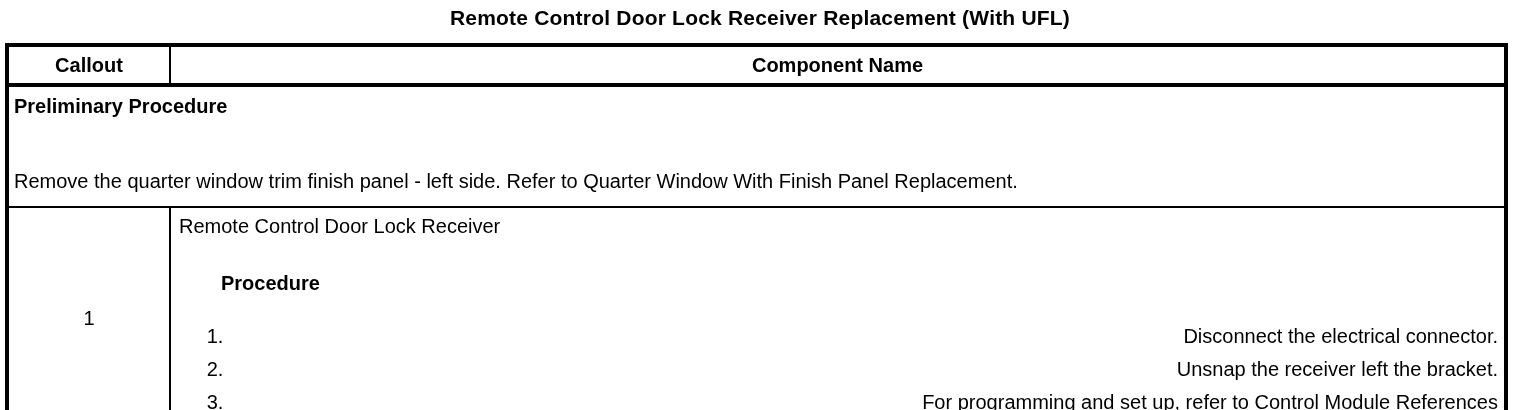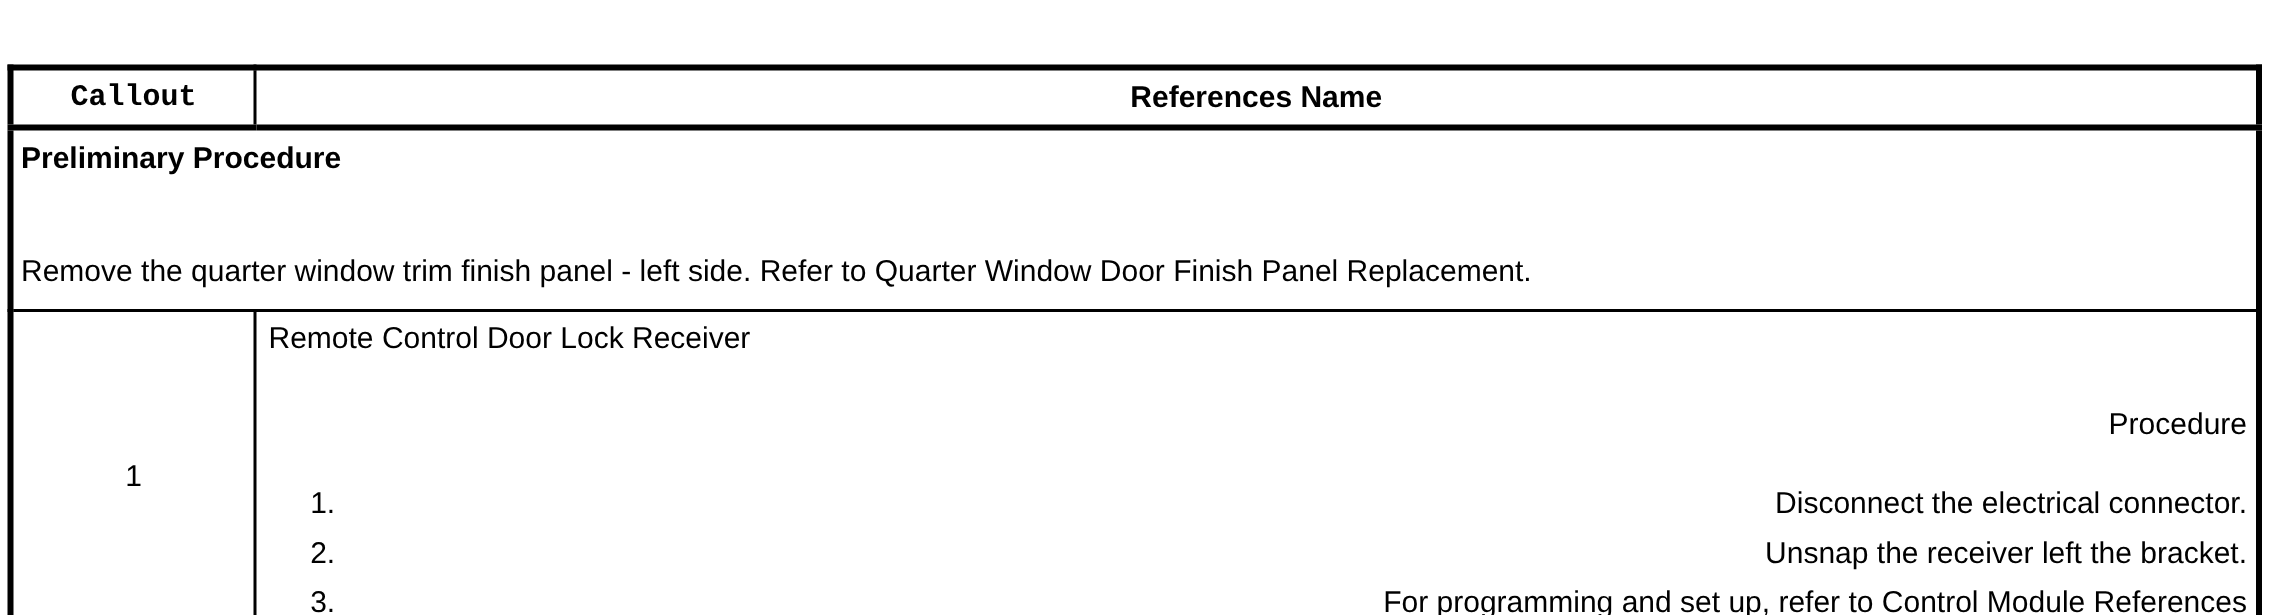--- a/index.html
+++ b/index.html
@@ -40,21 +40,20 @@
     font-size: 20px;
     font-weight: bold;
     text-align: center;
     vertical-align: middle;
     border-bottom: 4px solid #000000;
     padding: 0;
   }
   th.col-callout {
     width: 163px;
     border-right: 2px solid #000000;
-    font-family: Liberation Mono, monospace;
   }
   td.preliminary-cell {
     border-bottom: 2px solid #000000;
     padding: 8px 6px 13px 5px;
     line-height: 23px;
   }
   .prelim-heading {
     font-weight: bold;
     margin-bottom: 52px;
   }
@@ -64,54 +63,54 @@
     vertical-align: middle;
     padding: 0;
   }
   td.component-cell {
     vertical-align: top;
     padding: 7px 6px 4px 8px;
     line-height: 23px;
     height: 210px;
   }
   .procedure-heading {
-    font-weight: normal;
+    font-weight: bold;
     margin-top: 34px;
     margin-left: 42px;
-    text-align: right;
   }
   ol.steps {
     margin-top: 30px;
     padding-left: 50px;
     list-style-position: outside;
     text-align: right;
   }
   ol.steps li {
     margin-bottom: 10px;
     padding-left: 6px;
   }
 </style>
 </head>
 <body>
 
 <div class="page">
 
+  <div class="doc-title">Remote Control Door Lock Receiver Replacement (With UFL)</div>
 
   <table class="component-table">
     <thead>
       <tr>
         <th class="col-callout">Callout</th>
-        <th class="col-component">References Name</th>
+        <th class="col-component">Component Name</th>
       </tr>
     </thead>
     <tbody>
       <tr>
         <td class="preliminary-cell" colspan="2">
           <div class="prelim-heading">Preliminary Procedure</div>
-          <div class="prelim-text">Remove the quarter window trim finish panel - left side. Refer to Quarter Window Door Finish Panel Replacement.</div>
+          <div class="prelim-text">Remove the quarter window trim finish panel - left side. Refer to Quarter Window With Finish Panel Replacement.</div>
         </td>
       </tr>
       <tr>
         <td class="callout-cell">1</td>
         <td class="component-cell">
           <div class="component-name">Remote Control Door Lock Receiver</div>
           <div class="procedure-heading">Procedure</div>
           <ol class="steps">
             <li>Disconnect the electrical connector.</li>
             <li>Unsnap the receiver left the bracket.</li>

